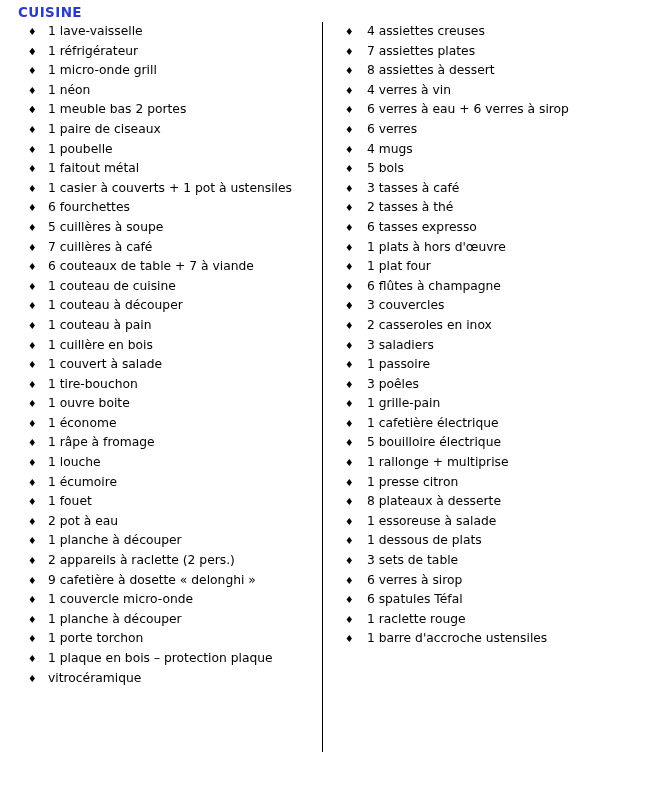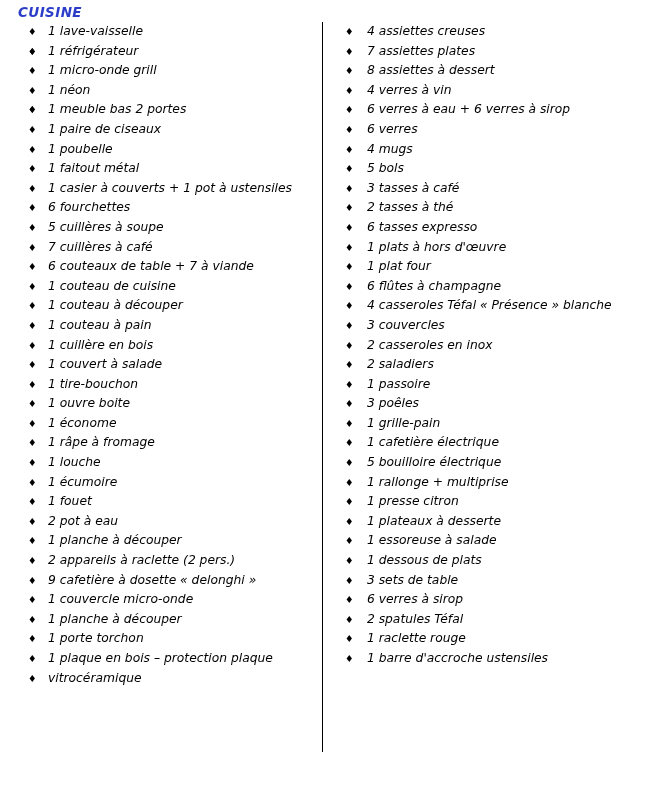--- a/index.html
+++ b/index.html
@@ -14,21 +14,20 @@
     color: #000000;
     position: relative;
     overflow: hidden;
   }
   .page {
     width: 645px;
     height: 800px;
     position: relative;
     box-sizing: border-box;
     padding: 4px 8px 0 8px;
-    font-style: italic;
   }
   .title {
     font-family: "DejaVu Sans", sans-serif;
     font-size: 13.5px;
     font-weight: bold;
     color: #2b3cc8;
     letter-spacing: 0.4px;
     margin: 0 0 2px 10px;
     line-height: 16px;
   }
@@ -143,36 +142,36 @@
           <li><span class="bullet">♦</span><span>6 verres à eau + 6 verres à sirop</span></li>
           <li><span class="bullet">♦</span><span>6 verres</span></li>
           <li><span class="bullet">♦</span><span>4 mugs</span></li>
           <li><span class="bullet">♦</span><span>5 bols</span></li>
           <li><span class="bullet">♦</span><span>3 tasses à café</span></li>
           <li><span class="bullet">♦</span><span>2 tasses à thé</span></li>
           <li><span class="bullet">♦</span><span>6 tasses expresso</span></li>
           <li><span class="bullet">♦</span><span>1 plats à hors d'œuvre</span></li>
           <li><span class="bullet">♦</span><span>1 plat four</span></li>
           <li><span class="bullet">♦</span><span>6 flûtes à champagne</span></li>
-          <li><span class="bullet">♦</span><span>4 casseroles Téfal « Présence » blanche</span></li>
+          <li><span class="bullet">♦</span></li>
           <li><span class="bullet">♦</span><span>3 couvercles</span></li>
           <li><span class="bullet">♦</span><span>2 casseroles en inox</span></li>
-          <li><span class="bullet">♦</span><span>2 saladiers</span></li>
+          <li><span class="bullet">♦</span><span>3 saladiers</span></li>
           <li><span class="bullet">♦</span><span>1 passoire</span></li>
           <li><span class="bullet">♦</span><span>3 poêles</span></li>
           <li><span class="bullet">♦</span><span>1 grille-pain</span></li>
           <li><span class="bullet">♦</span><span>1 cafetière électrique</span></li>
           <li><span class="bullet">♦</span><span>5 bouilloire électrique</span></li>
           <li><span class="bullet">♦</span><span>1 rallonge + multiprise</span></li>
           <li><span class="bullet">♦</span><span>1 presse citron</span></li>
-          <li><span class="bullet">♦</span><span>1 plateaux à desserte</span></li>
+          <li><span class="bullet">♦</span><span>8 plateaux à desserte</span></li>
           <li><span class="bullet">♦</span><span>1 essoreuse à salade</span></li>
           <li><span class="bullet">♦</span><span>1 dessous de plats</span></li>
           <li><span class="bullet">♦</span><span>3 sets de table</span></li>
           <li><span class="bullet">♦</span><span>6 verres à sirop</span></li>
-          <li><span class="bullet">♦</span><span>2 spatules Téfal</span></li>
+          <li><span class="bullet">♦</span><span>6 spatules Téfal</span></li>
           <li><span class="bullet">♦</span><span>1 raclette rouge</span></li>
           <li><span class="bullet">♦</span><span>1 barre d'accroche ustensiles</span></li>
         </ul>
     </div>
 
   </div>
 </div>
 
 </body></html>

